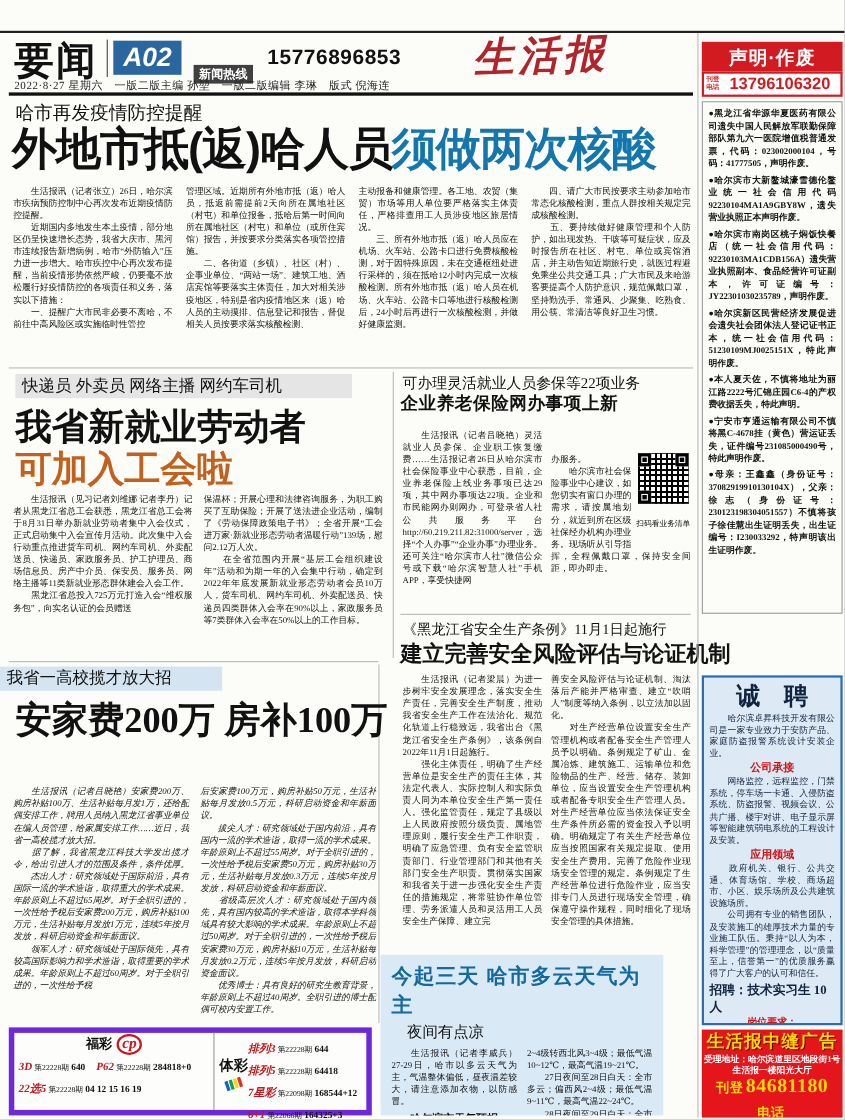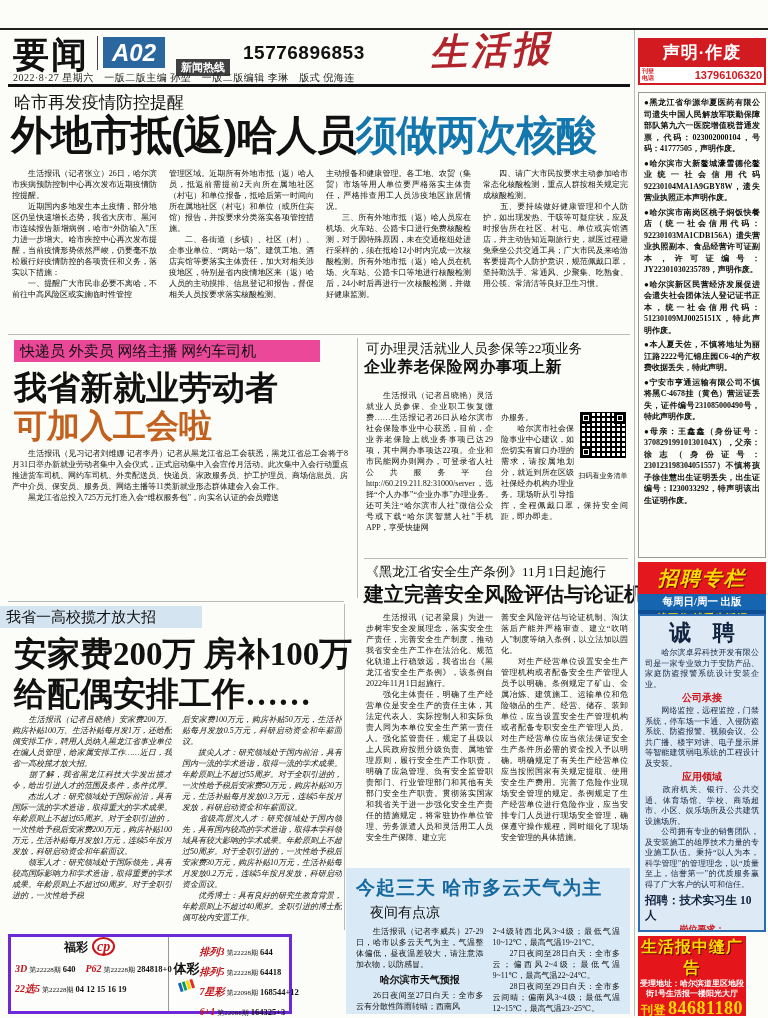--- a/index.html
+++ b/index.html
@@ -40,28 +40,28 @@
   .qrwrap { float:right; width:50px; margin:0 0 2px 4px; text-align:center; }
   .qr { position:relative; width:46px; height:46px; margin:0 auto;
         background: repeating-linear-gradient(90deg,#000 0 2px,transparent 2px 5px),
                     repeating-linear-gradient(0deg,#000 0 2px,#fff 2px 5px); }
   .qr i { position:absolute; width:12px; height:12px; border:3px solid #000; background:#fff; }
   .qr i::after { content:""; position:absolute; inset:1px; background:#000; }
   .qr .f1{ left:0; top:0; } .qr .f2{ right:0; top:0; } .qr .f3{ left:0; bottom:0; }
   .qrcap { font-size:7px; margin-top:2px; }
 
   
-  .wxbox { left:346px; top:868px; width:284px; height:146px; background:#d9e9f5; padding:7px 10px 19px; overflow:hidden; }
+  .wxbox { left:346px; top:868px; width:257px; height:146px; background:#d9e9f5; padding:7px 10px 19px; overflow:hidden; }
   .wxtitle { color:#15699f; font-size:19px; font-weight:bold; letter-spacing:1px; }
   .wxsub { font-size:14px; margin:3px 0 4px 14px; }
   .wxcols { display:flex; gap:9px; }
   .wxsubtitle { text-align:center; font-weight:bold; font-size:10px; margin:3px 0; }
 
   
-  .lotbox { left:8px; top:934px; width:284px; height:80px; border:3px solid #6d28d9; display:flex; background:#fdfdfb; }
+  .lotbox { left:8px; top:934px; width:330px; height:80px; border:5px solid #6d28d9; display:flex; background:#fdfdfb; }
   .fc { width:57%; border-right:1px solid #999; padding:2px 4px 0; }
   .fc-head { text-align:center; font-weight:bold; font-size:12px; }
   .cp-logo { color:#c8161d; font-style:italic; font-weight:bold; font-size:14px;
              border:2px solid #c8161d; border-radius:50%; padding:0 3px; margin-left:4px; }
   .lrow { white-space:nowrap; margin-top:2px; }
   .game { color:#c2161d; font-style:italic; font-weight:bold; font-size:10px; margin-right:2px; }
   .iss { font-size:7px; }
   .nums { font-size:8.5px; font-weight:bold; margin-left:2px; }
   .tc { flex:1; display:flex; padding:2px 2px 0 4px; }
   .tc-label { width:26px; display:flex; flex-direction:column; align-items:center; justify-content:center; gap:3px; }
@@ -70,40 +70,40 @@
   .tc-logo b { width:3px; height:9px; display:block; }
   .tc-rows { flex:1; }
 
   
   .vmain { left:634px; top:30px; width:1px; height:986px; }
   .smhead { left:638px; top:38px; width:128px; background:#d21a21; color:#fff; text-align:center;
             font-size:17px; font-weight:bold; padding:3px 0; letter-spacing:1px; }
   .smphone { left:638px; top:65px; width:128px; border:2px solid #d21a21; background:#fff;
              display:flex; align-items:center; padding:1px 2px; }
   .smphone .lbl { width:14px; font-size:6px; line-height:7px; color:#d21a21; font-weight:bold; }
-  .smphone .num { flex:1; text-align:right; font-size:11px; font-weight:bold; color:#d21a21; }
+  .smphone .num { flex:1; text-align:center; font-size:15px; font-weight:bold; color:#d21a21; }
   .notices { left:638px; top:92px; width:128px; height:466px; border:1px solid #999;
              padding:4px 5px; overflow:hidden; }
   .notice { font-size:8px; line-height:11.5px; font-weight:600; text-align:justify; margin-bottom:3px; }
 
   .zp { left:638px; top:562px; width:128px; }
   .zp-title { background:#e3171d; color:#ffd900; text-align:center; font-weight:bold; font-style:italic;
               font-size:20px; padding:3px 0 2px; letter-spacing:2px; text-shadow:1px 1px 0 #6d0000; }
   .zp-s2 { background:#1565b0; color:#fff; text-align:center; font-size:10.5px; font-weight:bold; padding:1px 0; }
   .zp-s3 { background:#0e4f93; color:#ffd900; text-align:center; font-size:11px; font-weight:bold; padding:1px 0; }
 
   .cpad { left:638px; top:614px; width:128px; height:318px; border:2px solid #2a6db5; background:#dde9f4;
           padding:2px 5px; color:#10233f; overflow:hidden; }
   .cpad-title { text-align:center; font-size:22px; font-weight:bold; letter-spacing:8px; padding-left:8px; }
   .cpad p { font-size:8px; line-height:10.5px; text-align:justify; white-space:pre-line; }
   .sec-head { text-align:center; color:#cf1418; font-weight:bold; font-size:10px; margin:1px 0; }
   .recruit { font-size:11.5px; font-weight:bold; margin-top:3px; }
   .redcenter { color:#cf1418; font-weight:bold; font-size:9px; text-align:center; }
 
-  .zf { left:638px; top:936px; width:108px; height:80px; background:#e4151b; text-align:center; padding:1px 2px; overflow:hidden; }
+  .zf { left:638px; top:936px; width:128px; height:80px; background:#e4151b; text-align:center; padding:1px 2px; overflow:hidden; }
   .zf-title { color:#ffd900; font-size:16px; font-weight:bold; letter-spacing:1px; text-shadow:1px 1px 0 #5d0000; }
   .zf-addr { color:#fff; font-size:8px; line-height:9.5px; font-weight:bold; }
   .zf-line { color:#ffd900; font-weight:bold; font-size:18px; line-height:20px; letter-spacing:0.5px; }
   .zf-line .lab { font-size:12px; margin-right:2px; }
 </style>
 </head>
 <body>
 
 <div id="page">
 
@@ -128,26 +128,28 @@
     <div class="cbody">主动报备和健康管理。各工地、农贸（集贸）市场等用人单位要严格落实主体责任，严格排查用工人员涉疫地区旅居情况。
 　　三、所有外地市抵（返）哈人员应在机场、火车站、公路卡口进行免费核酸检测，对于因特殊原因，未在交通枢纽处进行采样的，须在抵哈12小时内完成一次核酸检测。所有外地市抵（返）哈人员在机场、火车站、公路卡口等地进行核酸检测后，24小时后再进行一次核酸检测，并做好健康监测。</div>
     <div class="cbody">　　四、请广大市民按要求主动参加哈市常态化核酸检测，重点人群按相关规定完成核酸检测。
 　　五、要持续做好健康管理和个人防护，如出现发热、干咳等可疑症状，应及时报告所在社区、村屯、单位或宾馆酒店，并主动告知近期旅行史，就医过程避免乘坐公共交通工具；广大市民及来哈游客要提高个人防护意识，规范佩戴口罩，坚持勤洗手、常通风、少聚集、吃熟食、用公筷、常清洁等良好卫生习惯。</div>
   </div>
 
   <div class="abs hair" style="left:8px; top:334px; width:622px; height:1px;"></div>
   <div class="abs hair" style="left:357px; top:338px; width:1px; height:260px;"></div>
   <div class="abs hair" style="left:344px; top:604px; width:1px; height:326px;"></div>
 
-  <div class="abs kbox" style="left:14px; top:340px; width:306px; background:#ec4899;">快递员 外卖员 网络主播 网约车司机</div>
+  <div class="abs kbox" style="left:14px; top:340px; width:306px; background:#e5e5e5;">快递员 外卖员 网络主播 网约车司机</div>
   <div class="abs serif-h" style="left:14px; top:366px; font-size:33px;">我省新就业劳动者</div>
   <div class="abs serif-h" style="left:14px; top:404px; font-size:33px; color:#c2611d;">可加入工会啦</div>
   <div class="abs body-flex" style="left:12px; top:448px; width:336px; height:150px; gap:10px;">
     <div class="cbody">　　生活报讯（见习记者刘维娜 记者李丹）记者从黑龙江省总工会获悉，黑龙江省总工会将于8月31日举办新就业劳动者集中入会仪式，正式启动集中入会宣传月活动。此次集中入会行动重点推进货车司机、网约车司机、外卖配送员、快递员、家政服务员、护工护理员、商场信息员、房产中介员、保安员、服务员、网络主播等11类新就业形态群体建会入会工作。
 　　黑龙江省总投入725万元打造入会“维权服务包”，向实名认证的会员赠送</div>
+    <div class="cbody">保温杯；开展心理和法律咨询服务，为职工购买了互助保险；开展了送法进企业活动，编制了《劳动保障政策电子书》；全省开展“工会进万家·新就业形态劳动者温暖行动”139场，慰问2.12万人次。
+　　在全省范围内开展“基层工会组织建设年”活动和为期一年的入会集中行动，确定到2022年年底发展新就业形态劳动者会员10万人，货车司机、网约车司机、外卖配送员、快递员四类群体入会率在90%以上，家政服务员等7类群体入会率在50%以上的工作目标。</div>
   </div>
 
   <div class="abs" style="left:366px; top:340px; font-size:13.5px;">可办理灵活就业人员参保等22项业务</div>
   <div class="abs serif-h" style="left:364px; top:357px; font-size:16px; letter-spacing:0.5px;">企业养老保险网办事项上新</div>
   <div class="abs body-flex" style="left:366px; top:390px; width:262px; height:166px; gap:8px;">
     <div class="cbody">　　生活报讯（记者吕晓艳）灵活就业人员参保、企业职工恢复缴费……生活报记者26日从哈尔滨市社会保险事业中心获悉，目前，企业养老保险上线业务事项已达29项，其中网办事项达22项。企业和市民能网办则网办，可登录省人社公共服务平台http://60.219.211.82:31000/server，选择“个人办事”“企业办事”办理业务。还可关注“哈尔滨市人社”微信公众号或下载“哈尔滨智慧人社”手机APP，享受快捷网</div>
     <div class="cbody">
       <div class="qrwrap">
         <div class="qr"><i class="f1"></i><i class="f2"></i><i class="f3"></i></div>
         <div class="qrcap">扫码看业务清单</div>
@@ -165,21 +167,20 @@
     <div class="cbody">　　生活报讯（记者梁晨）为进一步树牢安全发展理念，落实安全生产责任，完善安全生产制度，推动我省安全生产工作在法治化、规范化轨道上行稳致远，我省出台《黑龙江省安全生产条例》，该条例自2022年11月1日起施行。
 　　强化主体责任，明确了生产经营单位是安全生产的责任主体，其法定代表人、实际控制人和实际负责人同为本单位安全生产第一责任人。强化监管责任，规定了县级以上人民政府按照分级负责、属地管理原则，履行安全生产工作职责，明确了应急管理、负有安全监管职责部门、行业管理部门和其他有关部门安全生产职责。贯彻落实国家和我省关于进一步强化安全生产责任的措施规定，将常驻协作单位管理、劳务派遣人员和灵活用工人员安全生产保障、建立完</div>
     <div class="cbody">善安全风险评估与论证机制、淘汰落后产能并严格审查、建立“吹哨人”制度等纳入条例，以立法加以固化。
 　　对生产经营单位设置安全生产管理机构或者配备安全生产管理人员予以明确。条例规定了矿山、金属冶炼、建筑施工、运输单位和危险物品的生产、经营、储存、装卸单位，应当设置安全生产管理机构或者配备专职安全生产管理人员。对生产经营单位应当依法保证安全生产条件所必需的资金投入予以明确。明确规定了有关生产经营单位应当按照国家有关规定提取、使用安全生产费用。完善了危险作业现场安全管理的规定。条例规定了生产经营单位进行危险作业，应当安排专门人员进行现场安全管理，确保遵守操作规程，同时细化了现场安全管理的具体措施。</div>
   </div>
 
   <div class="abs hair" style="left:8px; top:601px; width:336px; height:1px;"></div>
 
   <div class="abs kbox" style="left:0; top:606px; width:202px; background:#d4e4f1;">我省一高校揽才放大招</div>
   <div class="abs serif-h" style="left:14px; top:632px; font-size:33px;">安家费200万 房补100万</div>
-  <div class="abs serif-h" style="left:14px; top:672px; font-size:33px;">给配偶安排工作……</div>
   <div class="abs body-flex" style="left:12px; top:714px; width:330px; height:214px; gap:10px; font-style:italic;">
     <div class="cbody">　　生活报讯（记者吕晓艳）安家费200万、购房补贴100万、生活补贴每月发1万，还给配偶安排工作，聘用人员纳入黑龙江省事业单位在编人员管理，给家属安排工作……近日，我省一高校揽才放大招。
 　　据了解，我省黑龙江科技大学发出揽才令，给出引进人才的范围及条件，条件优厚。
 　　杰出人才：研究领域处于国际前沿，具有国际一流的学术造诣，取得重大的学术成果。年龄原则上不超过65周岁。对于全职引进的，一次性给予税后安家费200万元，购房补贴100万元，生活补贴每月发放1万元，连续5年按月发放，科研启动资金和年薪面议。
 　　领军人才：研究领域处于国际领先，具有较高国际影响力和学术造诣，取得重要的学术成果。年龄原则上不超过60周岁。对于全职引进的，一次性给予税</div>
     <div class="cbody">后安家费100万元，购房补贴50万元，生活补贴每月发放0.5万元，科研启动资金和年薪面议。
 　　拔尖人才：研究领域处于国内前沿，具有国内一流的学术造诣，取得一流的学术成果。年龄原则上不超过55周岁。对于全职引进的，一次性给予税后安家费50万元，购房补贴30万元，生活补贴每月发放0.3万元，连续5年按月发放，科研启动资金和年薪面议。
 　　省级高层次人才：研究领域处于国内领先，具有国内较高的学术造诣，取得本学科领域具有较大影响的学术成果。年龄原则上不超过50周岁。对于全职引进的，一次性给予税后安家费30万元，购房补贴10万元，生活补贴每月发放0.2万元，连续5年按月发放，科研启动资金面议。
 　　优秀博士：具有良好的研究生教育背景，年龄原则上不超过40周岁。全职引进的博士配偶可校内安置工作。</div>
   </div>
@@ -239,25 +240,20 @@
   <div class="abs notices">
     <p class="notice">●黑龙江省华源华夏医药有限公司遗失中国人民解放军联勤保障部队第九六一医院增值税普通发票，代码：023002000104，号码：41777505，声明作废。</p>
     <p class="notice">●哈尔滨市大新鳌城濠雪德伦鳌业统一社会信用代码92230104MA1A9GBY8W，遗失营业执照正本声明作废。</p>
     <p class="notice">●哈尔滨市南岗区桃子焖饭快餐店（统一社会信用代码：92230103MA1CDB156A）遗失营业执照副本、食品经营许可证副本，许可证编号：JY22301030235789，声明作废。</p>
     <p class="notice">●哈尔滨新区民营经济发展促进会遗失社会团体法人登记证书正本，统一社会信用代码：51230109MJ0025151X，特此声明作废。</p>
     <p class="notice">●本人夏天佐，不慎将地址为丽江路2222号汇锦庄园C6-4的产权费收据丢失，特此声明。</p>
     <p class="notice">●宁安市亨通运输有限公司不慎将黑C-4678挂（黄色）营运证丢失，证件编号231085000490号，特此声明作废。</p>
     <p class="notice">●母亲：王鑫鑫（身份证号：37082919910130104X），父亲：徐志（身份证号：230123198304051557）不慎将孩子徐佳慧出生证明丢失，出生证编号：I230033292，特声明该出生证明作废。</p>
   </div>
 
-  <div class="abs zp">
-    <div class="zp-title">招聘专栏</div>
-    <div class="zp-s2">每周日/周一 出版</div>
-    <div class="zp-s3">找工作 就看生活报</div>
-  </div>
 
   <div class="abs cpad">
     <div class="cpad-title">诚 聘</div>
     <p>　　哈尔滨卓昇科技开发有限公司是一家专业致力于安防产品、家庭防盗报警系统设计安装企业。</p>
     <div class="sec-head">公司承接</div>
     <p>　　网络监控，远程监控，门禁系统，停车场一卡通、入侵防盗系统、防盗报警、视频会议、公共广播、楼宇对讲、电子显示屏等智能建筑弱电系统的工程设计及安装。</p>
     <div class="sec-head">应用领域</div>
     <p>　　政府机关、银行、公共交通、体育场馆、学校、商场超市、小区、娱乐场所及公共建筑设施场所。</p>
     <p>　　公司拥有专业的销售团队，及安装施工的雄厚技术力量的专业施工队伍。秉持“以人为本，科学管理”的管理理念，以“质量至上，信誉第一”的优质服务赢得了广大客户的认可和信任。</p>
     <div class="recruit">招聘：技术实习生 10 人</div>

